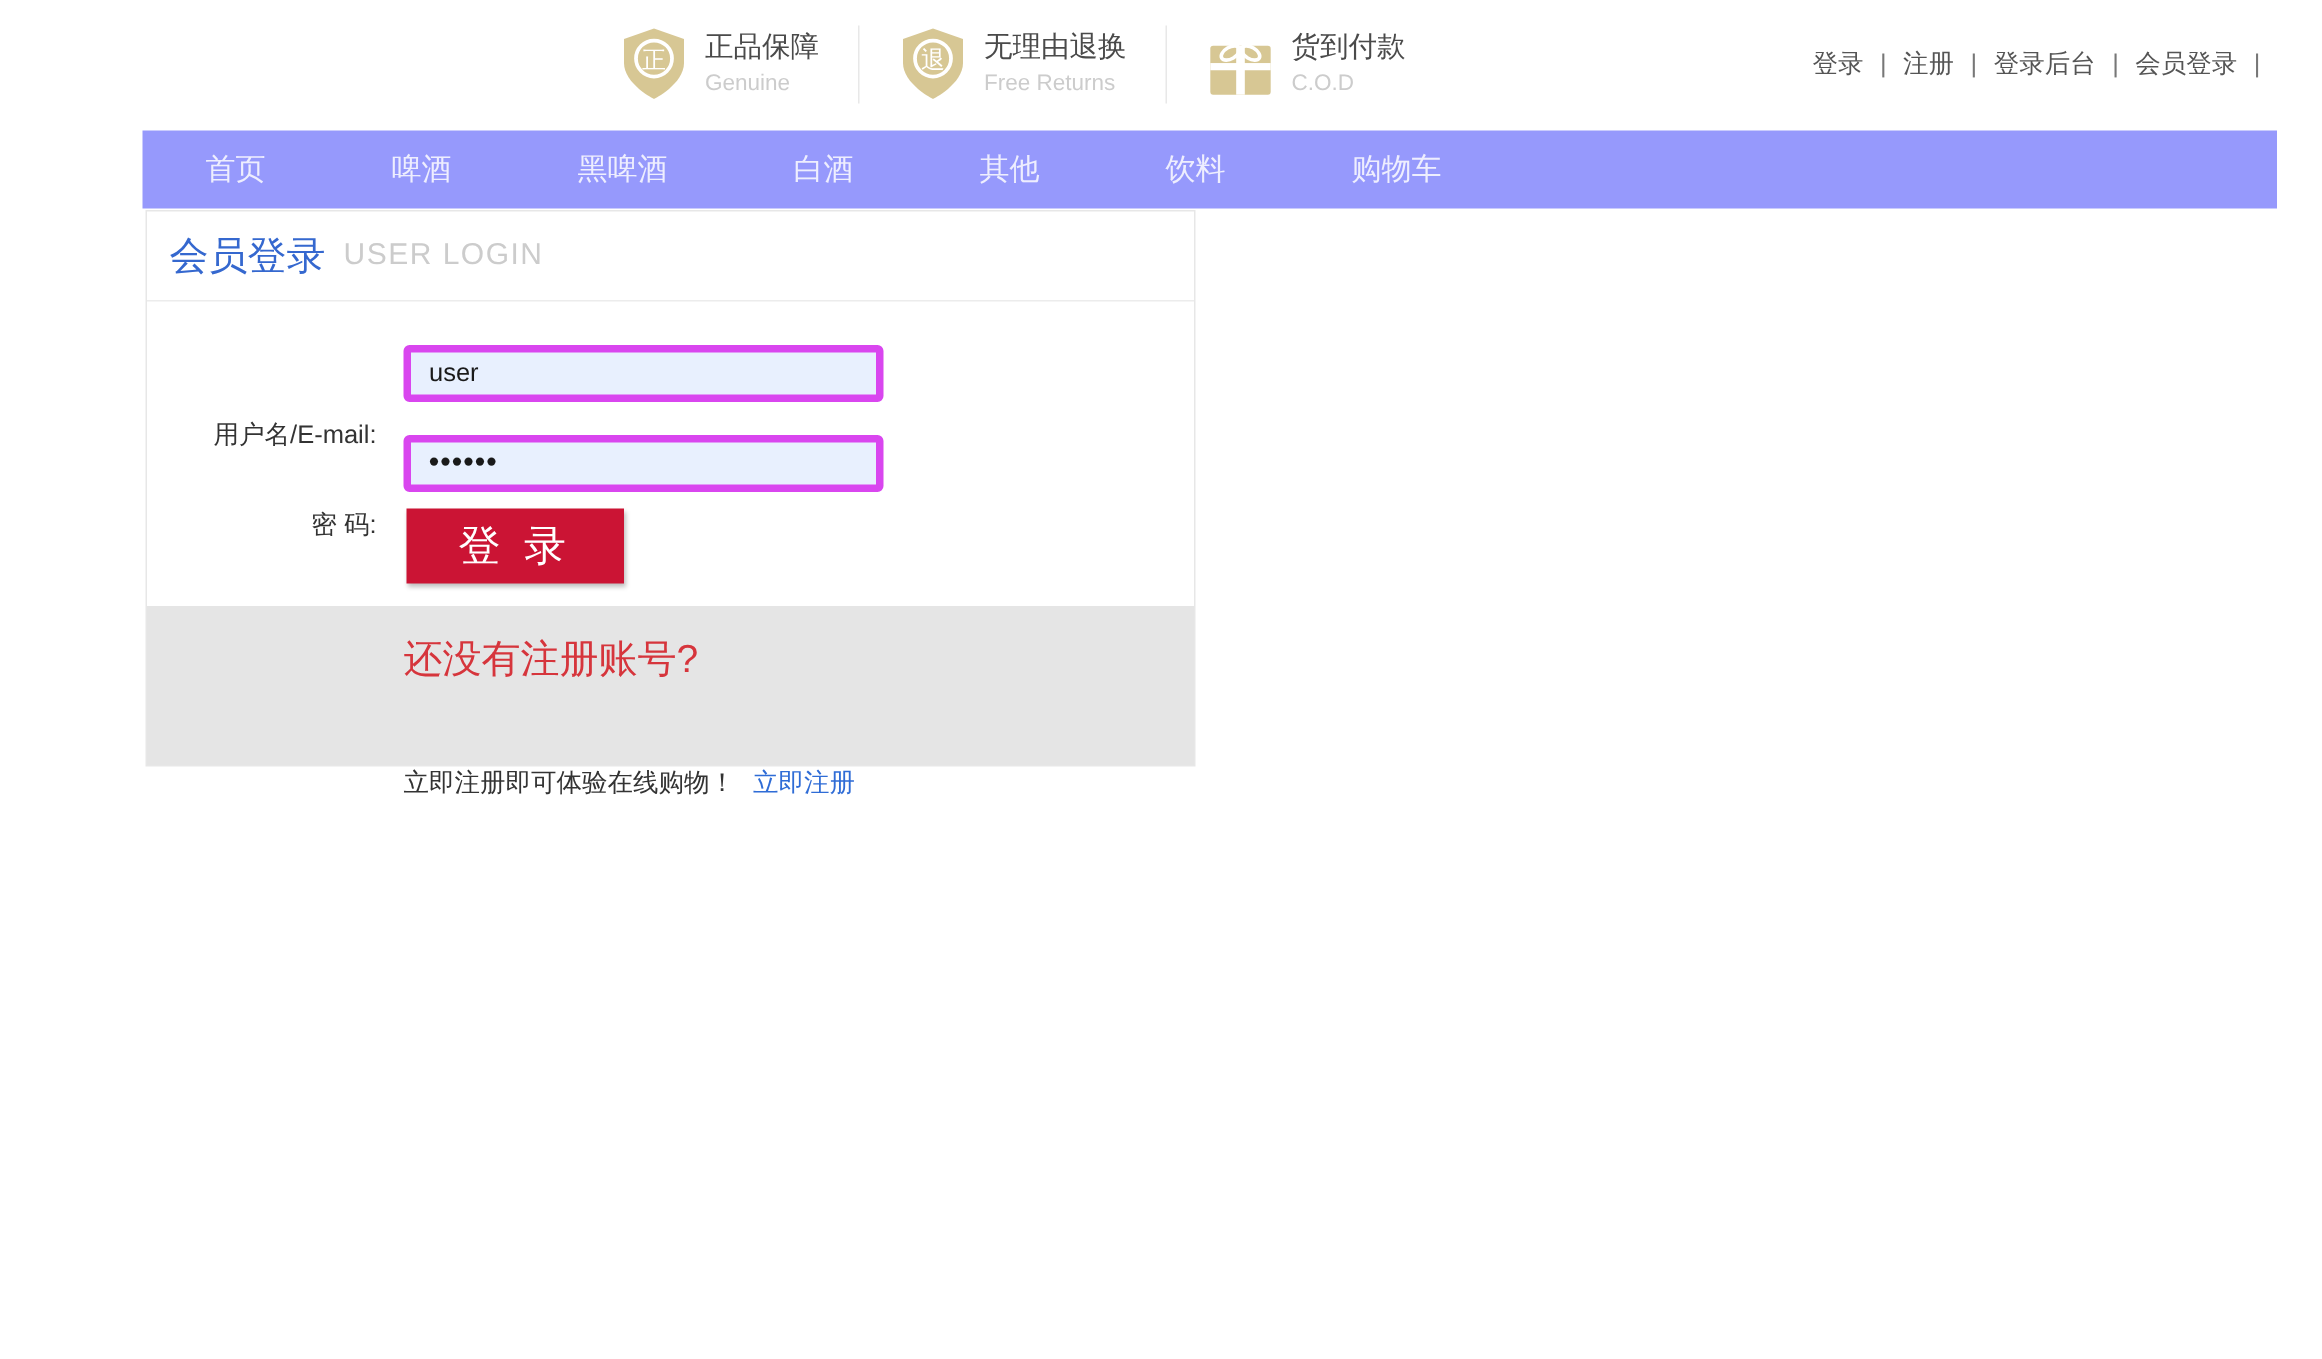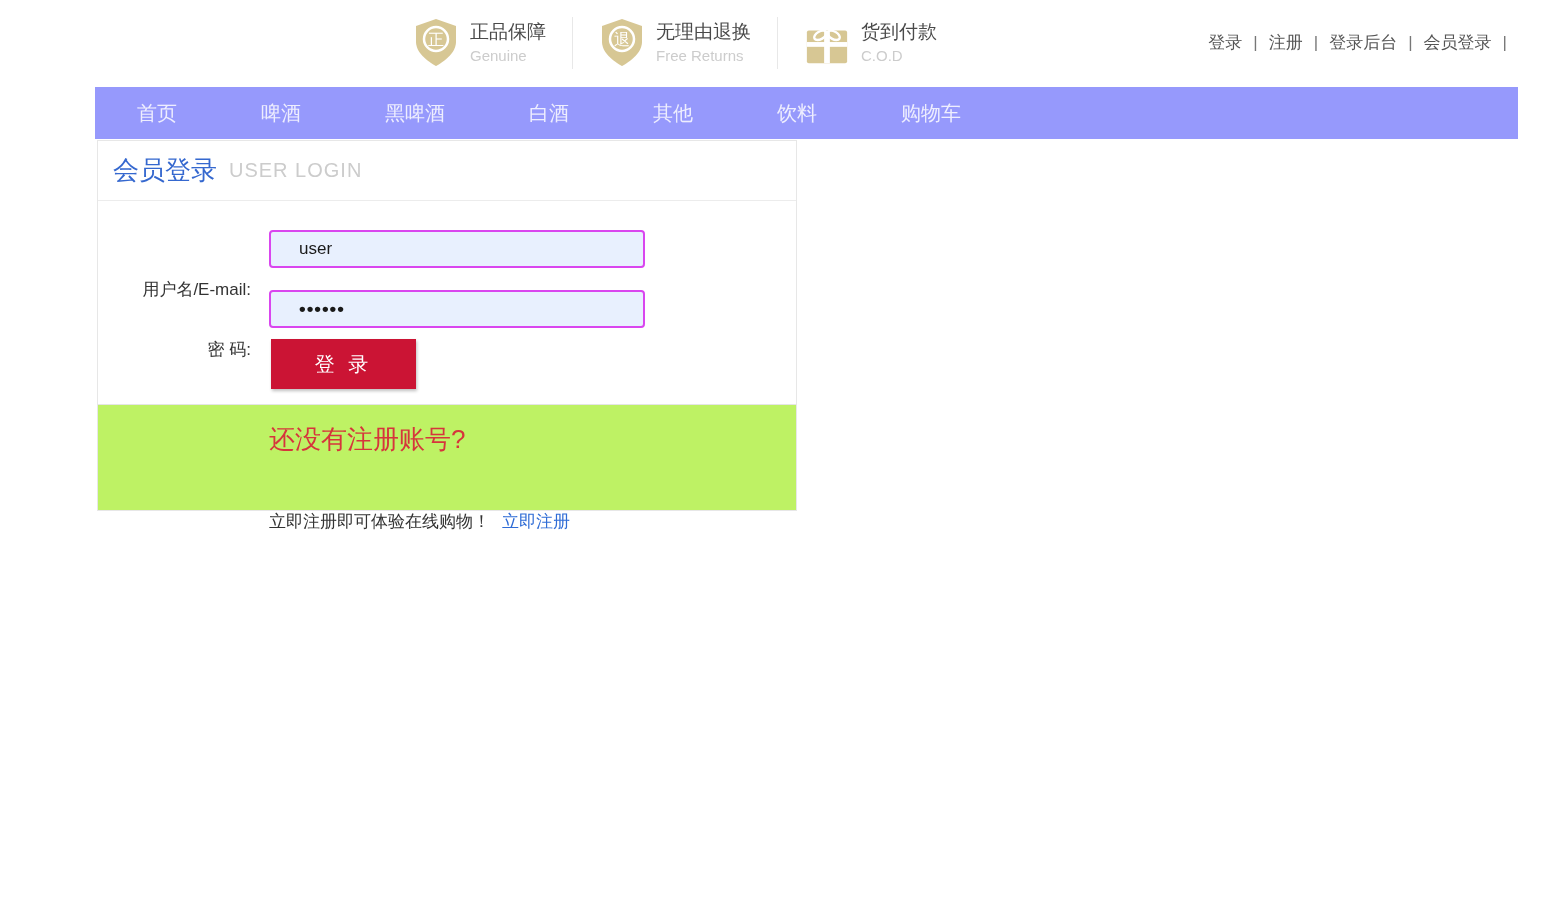--- a/index.html
+++ b/index.html
@@ -26,27 +26,27 @@
 
   
   .panel { position:absolute; left:97px; top:140px; width:700px; height:371px; background:#fff; border:1px solid #e7e7e7; }
   .panel-header { position:absolute; top:0; left:0; right:0; height:60px; border-bottom:1px solid #ececec; display:flex; align-items:center; padding-left:15px; }
   .title-zh { font-size:26px; color:#3568cf; }
   .title-en { font-size:20px; color:#ccc; margin-left:12px; letter-spacing:1px; }
 
   .form-label { position:absolute; left:0; width:153px; text-align:right; font-size:17px; color:#333; line-height:20px;margin-top:40px; }
   .lbl-user { top:99px; }
   .lbl-pass { top:159px; }
-  .field { position:absolute; left:171px; width:376px; height:38px; background:#e8f0fe; border:2px solid #d946ef; border-radius:4px; padding:0 28px; font-size:17px; color:#1a1a1a; font-family:"Liberation Sans",sans-serif; outline:none; }
+  .field { position:absolute; left:171px; width:320px; height:38px; background:#e8f0fe; border:5px solid #d946ef; border-radius:4px; padding:0 12px; font-size:17px; color:#1a1a1a; font-family:"Liberation Sans",sans-serif; outline:none; }
   .fld-user { top:89px; }
   .fld-pass { top:149px; font-size:19px; font-weight:bold; letter-spacing:1px; }
 
-  .login-button { position:absolute; left:173px; top:198px; width:145px; height:50px; background:#cb1434; border:none; color:#fff; font-size:20px; letter-spacing:4px; cursor:pointer; box-shadow:1px 2px 3px rgba(0,0,0,0.25); font-family:"Liberation Sans",sans-serif; }
+  .login-button { position:absolute; left:173px; top:198px; width:145px; height:50px; background:#cb1434; border:none; color:#fff; font-size:28px; letter-spacing:4px; cursor:pointer; box-shadow:1px 2px 3px rgba(0,0,0,0.25); font-family:"Liberation Sans",sans-serif; }
 
-  .register-section { position:absolute; left:0; right:0; top:263px; bottom:0; background:#bef264; border-top:1px solid #e5e5e5; }
+  .register-section { position:absolute; left:0; right:0; top:263px; bottom:0; background:#e5e5e5; border-top:1px solid #e5e5e5; }
   .register-prompt { position:absolute; left:171px; top:17px; font-size:26px; color:#d6353c; }
   .register-hint-row { position:absolute; left:171px; top:73px; font-size:17px; color:#333;margin-top:32px; }
   .register-hint-row a { color:#2f6cd6; text-decoration:none; margin-left:12px; cursor:pointer; }
 </style>
 </head>
 <body>
 
 <div class="header">
 
 

